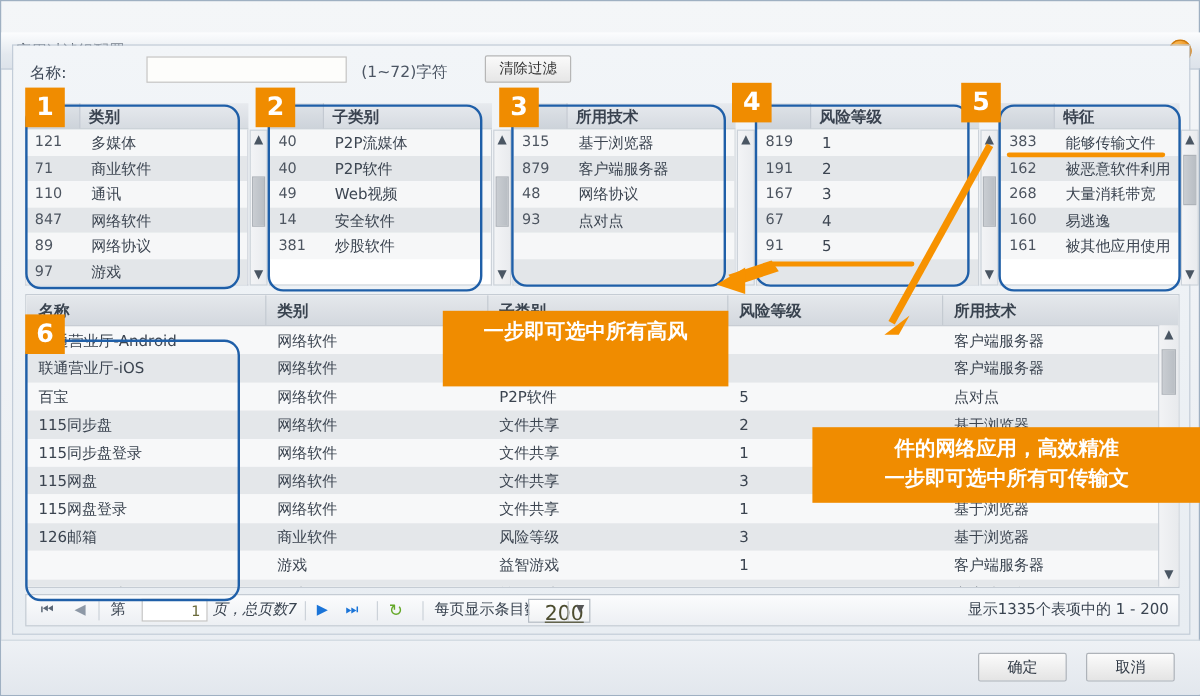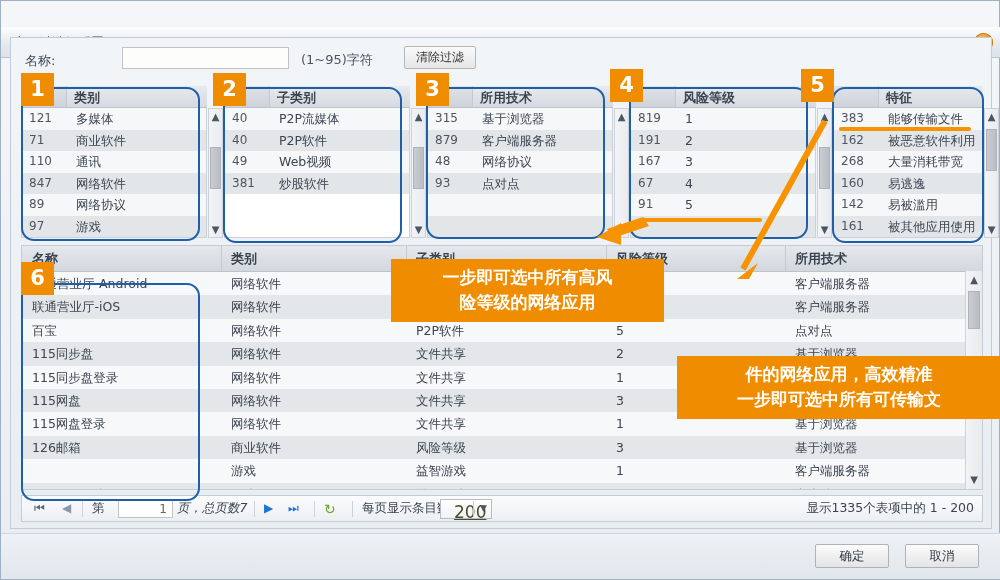--- a/index.html
+++ b/index.html
@@ -134,21 +134,21 @@
   <div class="titlebar">
     <div class="title">应用过滤组配置</div>
     <div class="closebtn"></div>
   </div>
 
   <div class="panel">
 
     <div class="namerow">
       <div class="lbl-name">名称:</div>
       <input class="name-input" type="text" value="" style="">
-      <div class="hint">(1~95)字符</div>
+      <div class="hint">(1~72)字符</div>
       <button class="clearbtn">清除过滤</button>
     </div>
 
     <div class="filters">
 
       <div class="flist" style="left:0px;">
         <div class="hdr">
           <div class="num-col"></div>
           <div class="htxt">类别</div>
         </div>
@@ -197,20 +197,24 @@
             </div>
           <div class="frow">
               <span class="n">40</span>
               <span class="t">P2P软件</span>
             </div>
           <div class="frow">
               <span class="n">49</span>
               <span class="t">Web视频</span>
             </div>
           <div class="frow">
+              <span class="n">14</span>
+              <span class="t">安全软件</span>
+            </div>
+          <div class="frow">
               <span class="n">381</span>
               <span class="t">炒股软件</span>
             </div>
         </div>
         <div class="sbar">
           <div class="ar up">▲</div>
           <div class="thumb" style="top:38px;height:42px;"></div>
           <div class="ar dn">▼</div>
         </div>
       </div>
@@ -305,24 +309,20 @@
               <span class="n">162</span>
               <span class="t">被恶意软件利用</span>
             </div>
           <div class="frow">
               <span class="n">268</span>
               <span class="t">大量消耗带宽</span>
             </div>
           <div class="frow">
               <span class="n">160</span>
               <span class="t">易逃逸</span>
-            </div>
-          <div class="frow">
-              <span class="n">142</span>
-              <span class="t">易被滥用</span>
             </div>
           <div class="frow">
               <span class="n">161</span>
               <span class="t">被其他应用使用</span>
             </div>
         </div>
         <div class="sbar">
           <div class="ar up">▲</div>
           <div class="thumb" style="top:20px;height:42px;"></div>
           <div class="ar dn">▼</div>
@@ -459,23 +459,22 @@
   <div class="uline" style="left:639px;top:217px;width:122px;"></div>
   <div class="uline" style="left:838px;top:126px;width:132px;"></div>
 
   <svg style="position:absolute;left:0;top:0;width:1000px;height:580px;pointer-events:none;">
     <polygon points="606,228 642,216 648,225 612,237" fill="#f79200"></polygon>
     <polygon points="596,236 620,222 620,244" fill="#f79200"></polygon>
     <line x1="824" y1="120" x2="742" y2="268" stroke="#f79200" stroke-width="6"></line>
     <polygon points="736,278 757,262 748,278" fill="#f79200"></polygon>
   </svg>
 
-  <div class="callout" style="left:390px;top:258px;width:273px;height:63px;">
+  <div class="callout" style="left:368px;top:258px;width:238px;height:63px;">
     <div>一步即可选中所有高风</div>
-    <div>险等级的网络应用</div>
   </div>
   <div class="callout" style="left:676px;top:355px;width:324px;height:63px;">
     <div>件的网络应用，高效精准</div>
     <div>一步即可选中所有可传输文</div>
   </div>
 
   <div class="badge" style="left:20px;top:72px;">1</div>
   <div class="badge" style="left:212px;top:72px;">2</div>
   <div class="badge" style="left:415px;top:72px;">3</div>
   <div class="badge" style="left:609px;top:68px;">4</div>

